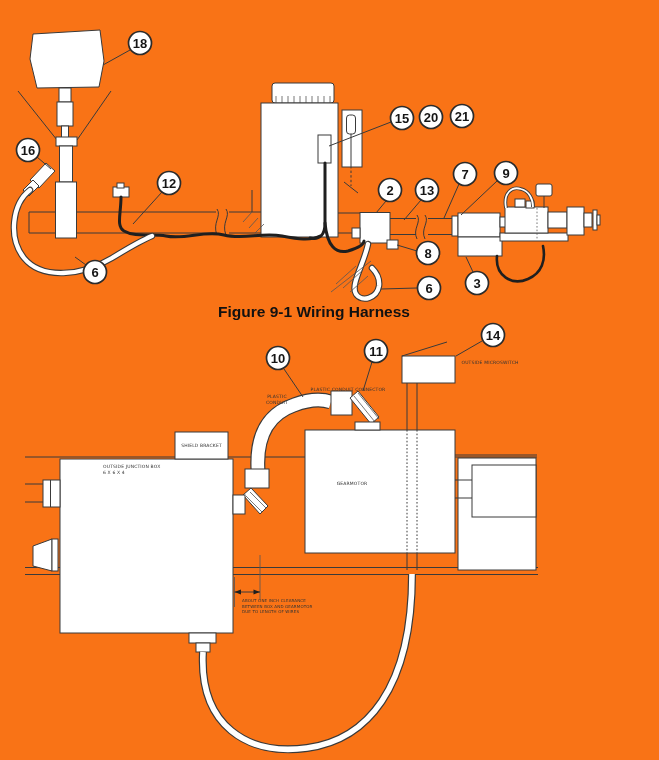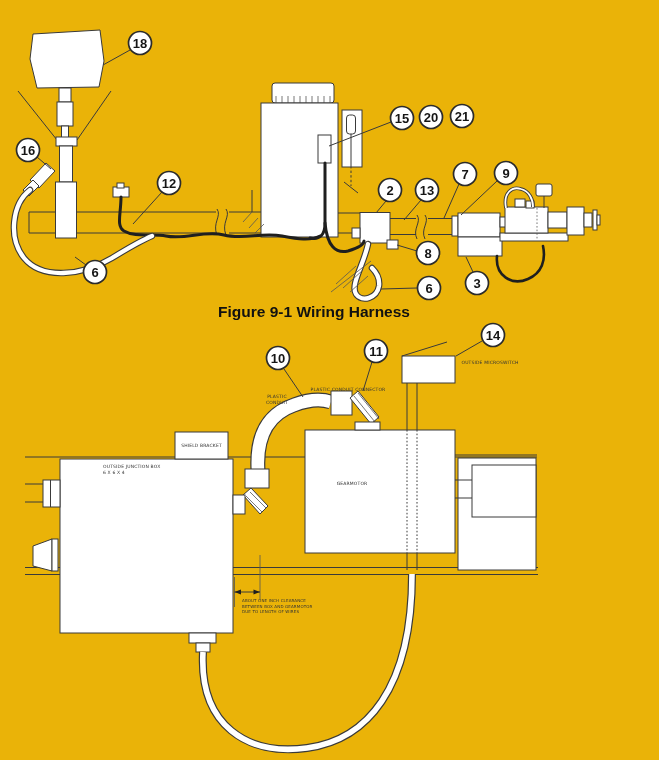--- a/index.html
+++ b/index.html
@@ -1,16 +1,16 @@
 <!DOCTYPE html>
 <html><head>
 <meta charset="utf-8">
 <style>
   html,body{margin:0;padding:0;background:#ffffff;}
-  #page{position:relative;width:659px;height:760px;background:#eab308;overflow:hidden;
+  #page{position:relative;width:659px;height:760px;background:#f97316;overflow:hidden;
         font-family:"Liberation Sans",sans-serif;}
   svg{position:absolute;left:0;top:0;}
   .s    {stroke:#3a3a3a;stroke-width:1;fill:none;}
   .sw   {stroke:#3a3a3a;stroke-width:1;fill:#ffffff;}
   .thin {stroke:#555;stroke-width:.8;fill:none;}
   .cab  {stroke:#1f1f1f;stroke-width:3;fill:none;stroke-linecap:round;}
   .cab2 {stroke:#1f1f1f;stroke-width:2.6;fill:none;stroke-linecap:round;}
   .dot  {stroke-dasharray:1.6,2;}
   .dash {stroke-dasharray:2.4,2.2;}
   .ccirc{fill:#fff;stroke:#2b2b2b;stroke-width:1.7;}

